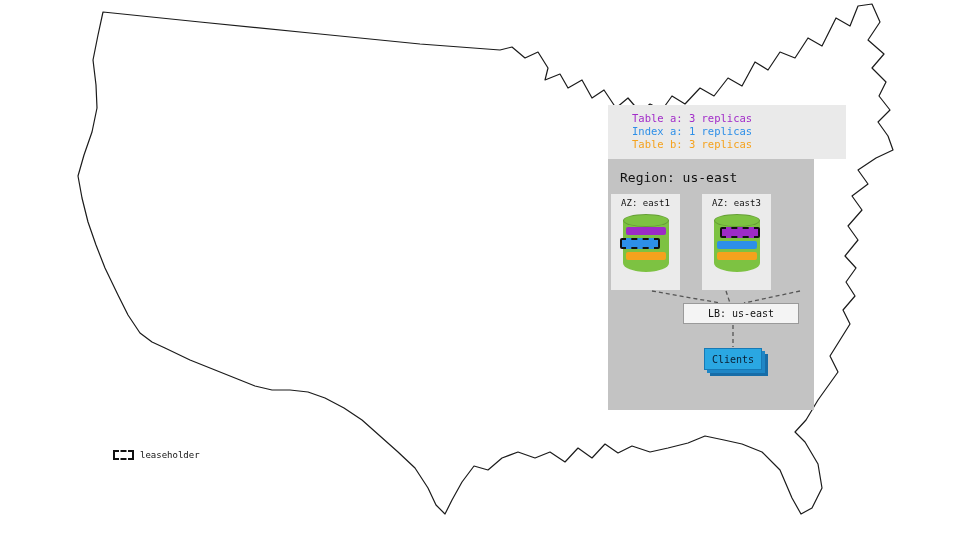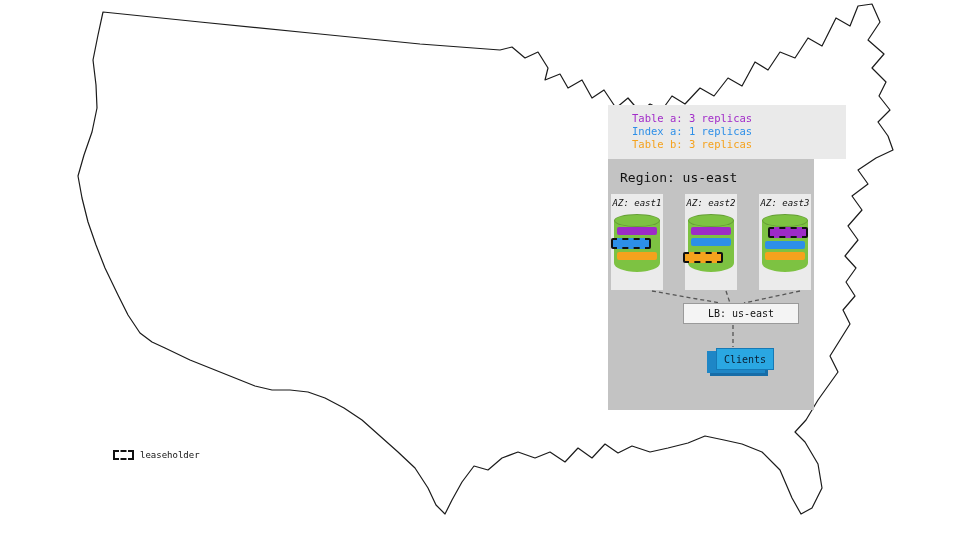--- a/index.html
+++ b/index.html
@@ -17,21 +17,21 @@
     padding: 7px 10px;
   }
   .legend-line { font-size: 10.5px; line-height: 13px; white-space: pre; }
 
   
   .region-box {
     left: 608px; top: 159px; width: 206px; height: 251px;
   }
   .region-label { font-size: 13px; color: #111; margin: 11px 0 9px 12px; }
 
-  .az-row { display: flex; gap: 22px; padding: 0 3px; font-style: italic; }
+  .az-row { display: flex; gap: 22px; padding: 0 3px; }
   .az-box {
     width: 69px; height: 96px; background: #ebebeb;
     display: flex; flex-direction: column; align-items: center;
     padding-top: 4px; position: relative;
   }
   .az-label { font-size: 9px; color: #111; }
 
   
   .cylinder { position: relative; width: 46px; height: 64px; margin-top: 6px; }
   .cyl-body {
@@ -105,32 +105,20 @@
         <div class="cyl-body" style="background-color: rgb(125, 194, 66);"></div>
         <div class="cyl-top" style="background-color: rgb(125, 194, 66);"></div>
         <div class="bars">
           <div class="bar" style="background-color: rgb(157, 43, 199);"></div>
           <div class="bar lh" style="background-color: rgb(45, 143, 232);"></div>
           <div class="bar" style="background-color: rgb(245, 162, 29);"></div>
         </div>
       </div>
     </div>
 
-    <div class="az-box az2">
-      <div class="az-label">AZ: east2</div>
-      <div class="cylinder">
-        <div class="cyl-body" style="background-color: rgb(125, 194, 66);"></div>
-        <div class="cyl-top" style="background-color: rgb(125, 194, 66);"></div>
-        <div class="bars">
-          <div class="bar" style="background-color: rgb(157, 43, 199);"></div>
-          <div class="bar" style="background-color: rgb(45, 143, 232);"></div>
-          <div class="bar lh" style="background-color: rgb(245, 162, 29);"></div>
-        </div>
-      </div>
-    </div>
 
     <div class="az-box az3">
       <div class="az-label">AZ: east3</div>
       <div class="cylinder">
         <div class="cyl-body" style="background-color: rgb(125, 194, 66);"></div>
         <div class="cyl-top" style="background-color: rgb(125, 194, 66);"></div>
         <div class="bars">
           <div class="bar lh" style="background-color: rgb(157, 43, 199);"></div>
           <div class="bar" style="background-color: rgb(45, 143, 232);"></div>
           <div class="bar" style="background-color: rgb(245, 162, 29);"></div>
@@ -148,21 +136,21 @@
   <line x1="733" y1="325" x2="733" y2="347" stroke="#555" stroke-width="1.3" stroke-dasharray="4 3"></line>
 </svg>
 
 <div class="abs lb-box">
   <span>LB: us-east</span>
 </div>
 
 <div class="abs clients-wrap">
   <div class="clients-layer clients-l2"></div>
   <div class="clients-layer clients-l1"></div>
-  <div class="clients-layer clients-front" style="background-color: rgb(42, 167, 226); margin-left: 12px;">
+  <div class="clients-layer clients-front" style="background-color: rgb(42, 167, 226);">
     <span>Clients</span>
   </div>
 </div>
 
 <div class="abs lh-key">
   <div class="lh-swatch"></div>
   <div class="lh-key-label">leaseholder</div>
 </div>
 
 </body></html>

